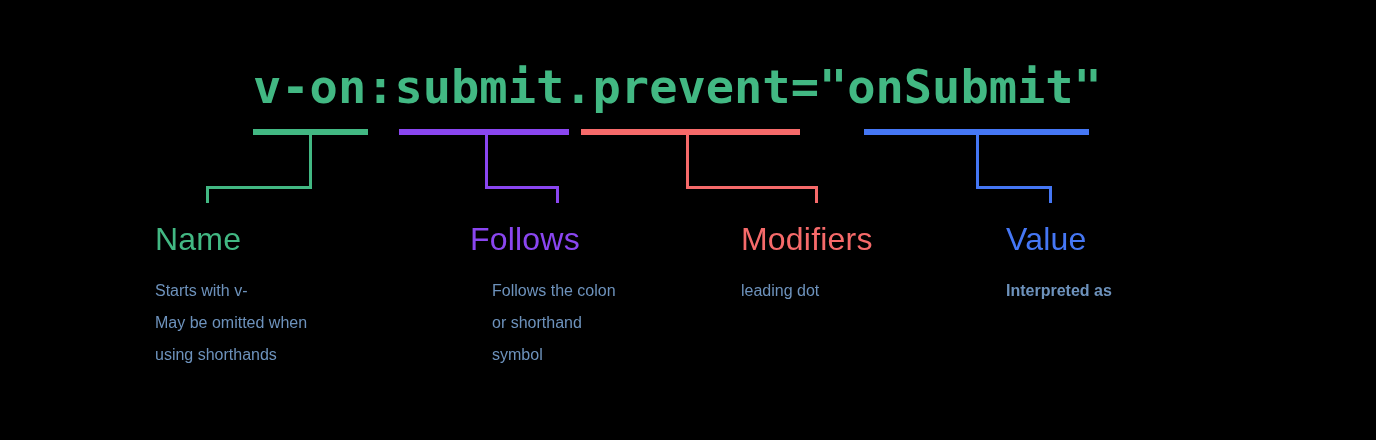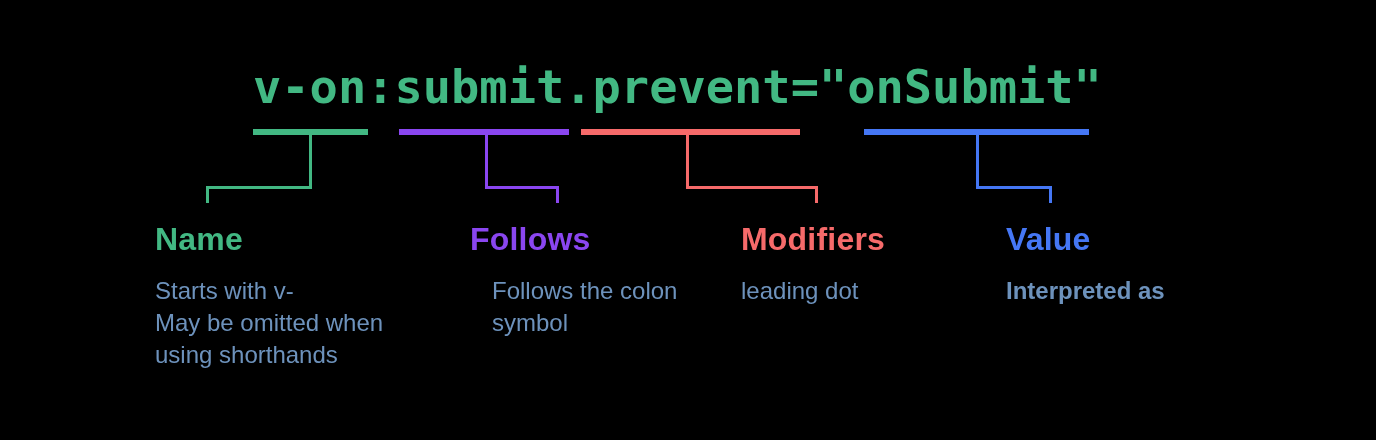--- a/index.html
+++ b/index.html
@@ -38,33 +38,33 @@
   .h-val{left:976px;width:76px}
 
   .tick{position:absolute;top:186px;height:17px;width:3px;background:var(--c);}
   .t-name{left:206px}
   .t-arg{left:556px}
   .t-mod{left:815px}
   .t-val{left:1049px}
 
   .label{
     position:absolute;top:221px;
-    font-size:32px;font-weight:700;
+    font-size:32px;font-weight:400;
     letter-spacing:0.2px;
     color:var(--c);
     white-space:nowrap;
   }
   .l-name{left:155px}
   .l-arg{left:470px}
   .l-mod{left:741px}
   .l-val{left:1006px}
 
   .desc{
     position:absolute;top:275px;
-    font-size:24px;line-height:32px;
+    font-size:16px;line-height:32px;
     font-weight:400;
     white-space:nowrap;
   }
   .ds-name{left:155px}
   .ds-arg{left:470px}
   .ds-mod{left:741px}
   .ds-val{left:1006px}
 </style>
 </head>
 <body>
@@ -87,20 +87,21 @@
   </div>
 
   <div style="--c: #8A46F0;">
     <div class="underline u-arg"></div>
     <div class="drop d-arg"></div>
     <div class="hline h-arg"></div>
     <div class="tick t-arg"></div>
     <div class="label l-arg">Follows</div>
     <div class="desc ds-arg" style="color: rgb(109, 146, 188); margin-left: 22px;">
       <div>Follows the colon</div>
+      <div>or shorthand</div>
       <div>symbol</div>
     </div>
   </div>
 
   <div style="--c: #F66A6A;">
     <div class="underline u-mod"></div>
     <div class="drop d-mod"></div>
     <div class="hline h-mod"></div>
     <div class="tick t-mod"></div>
     <div class="label l-mod">Modifiers</div>

